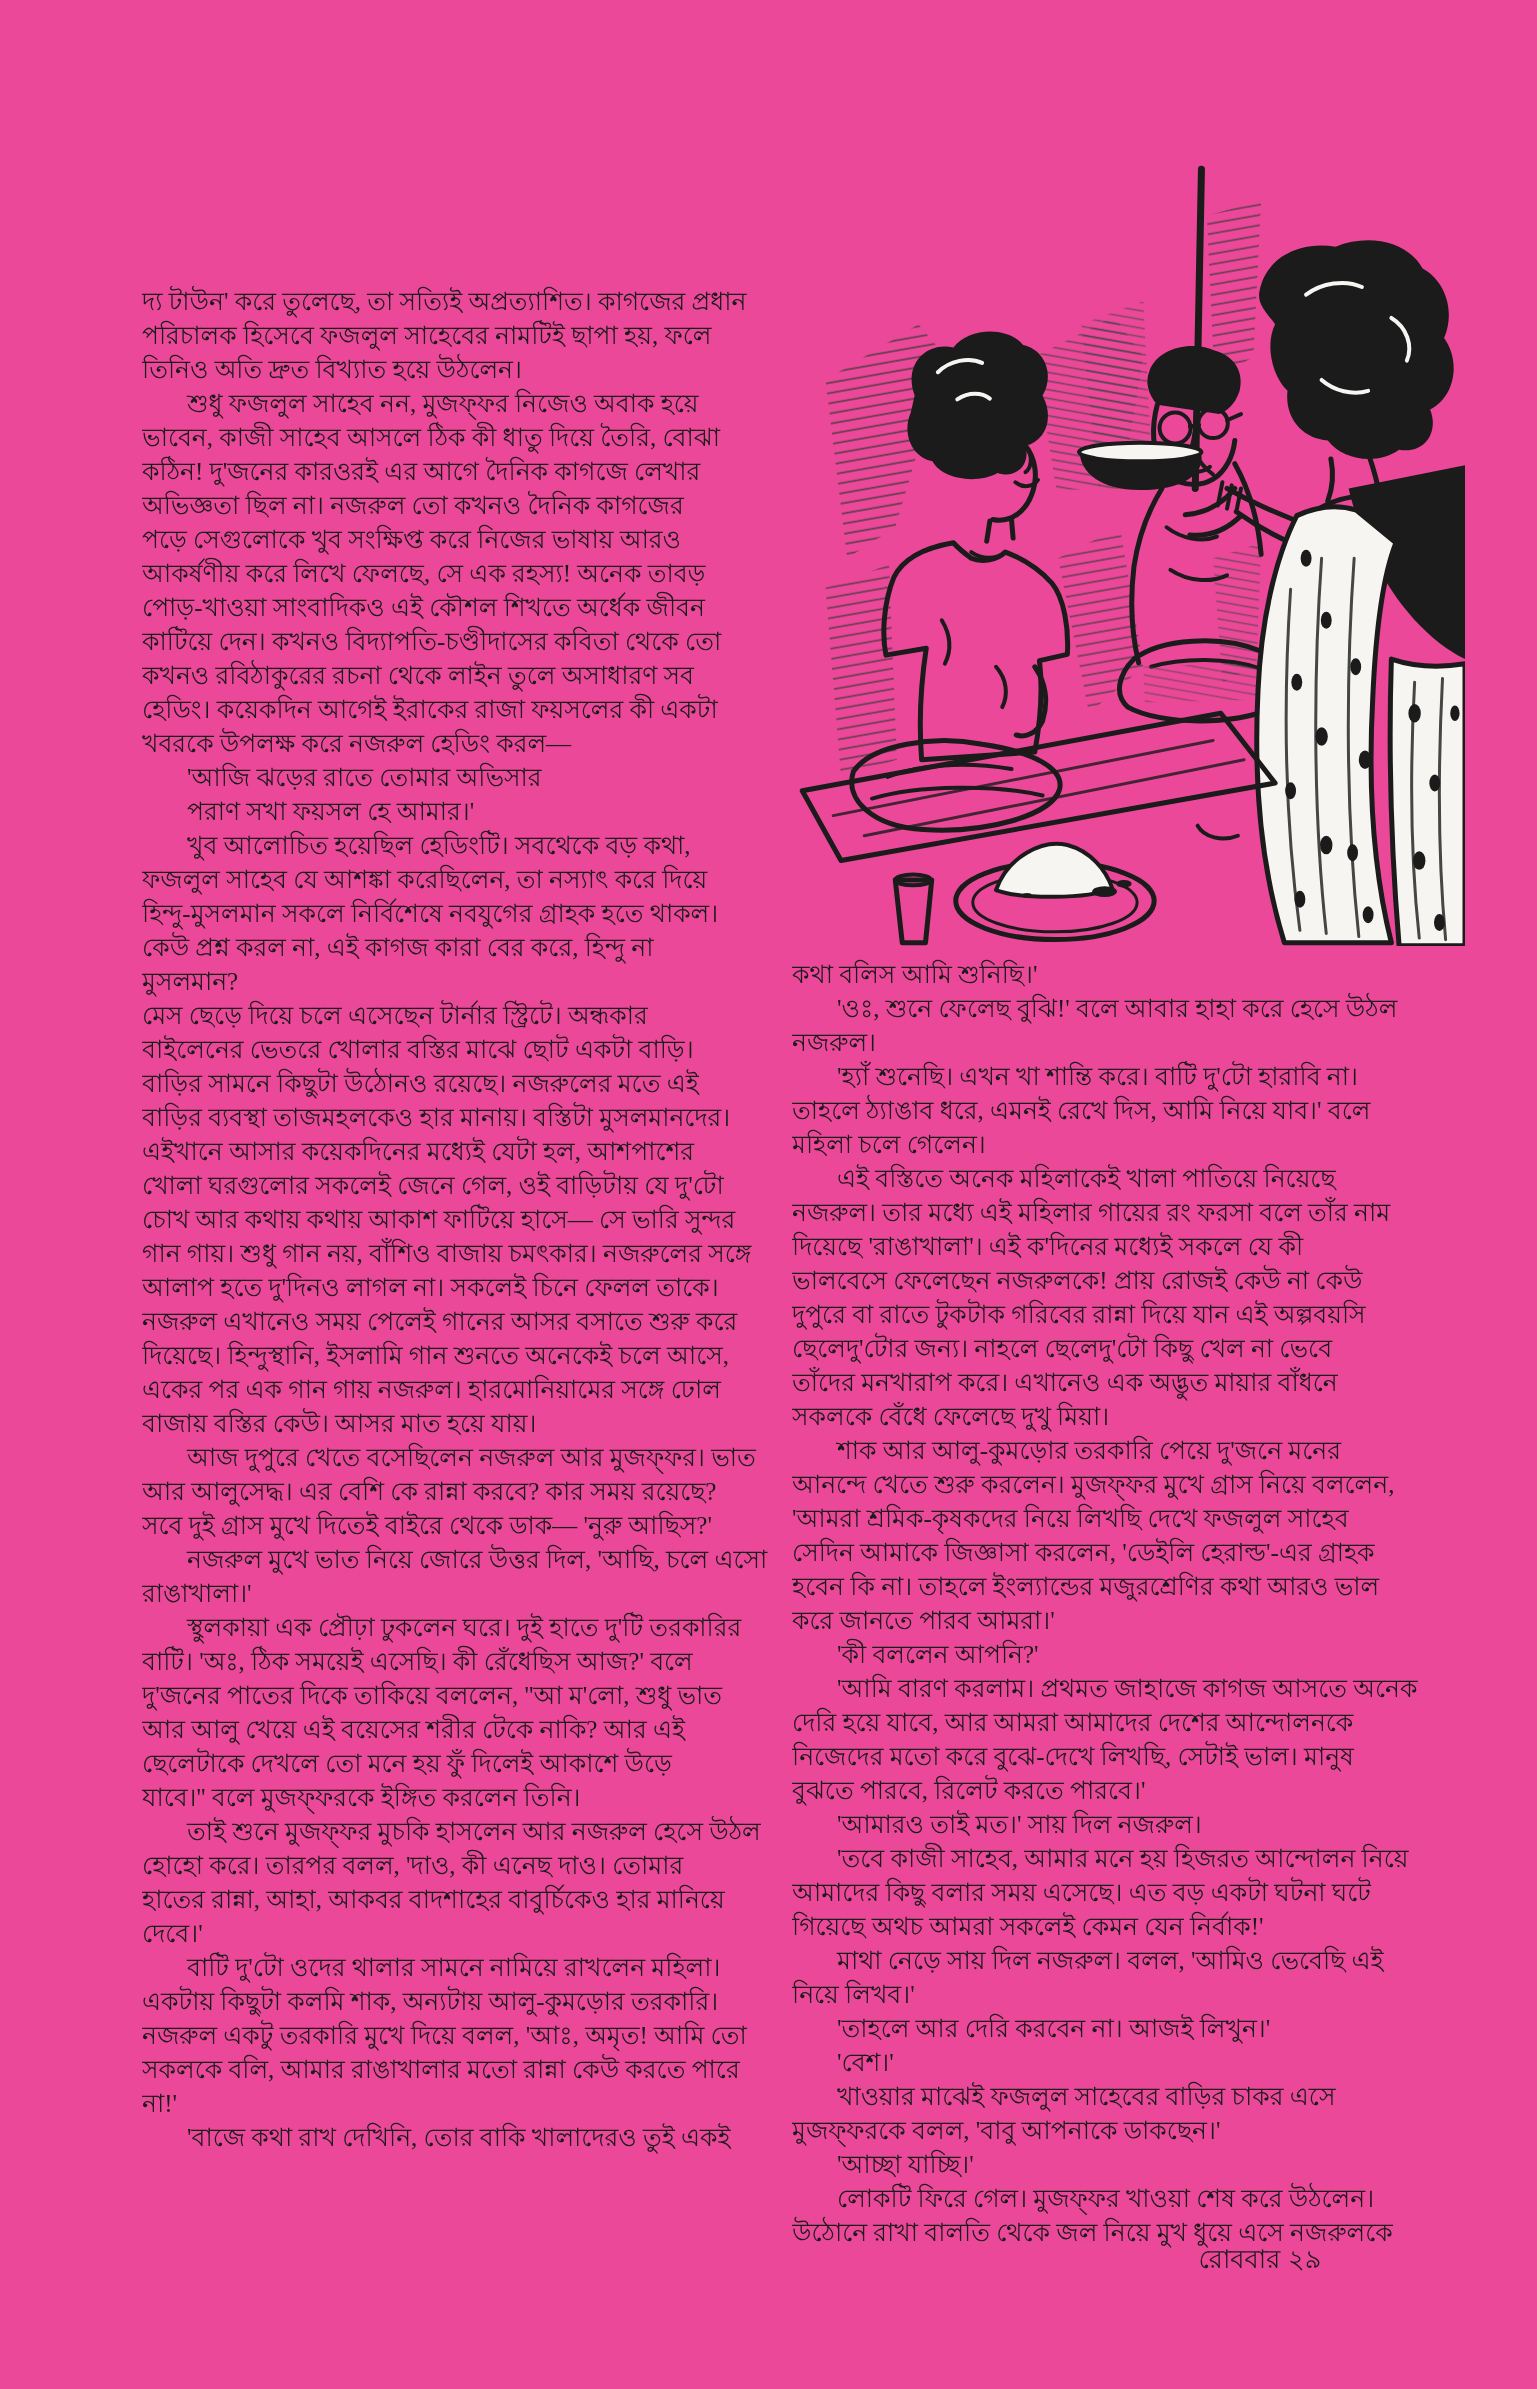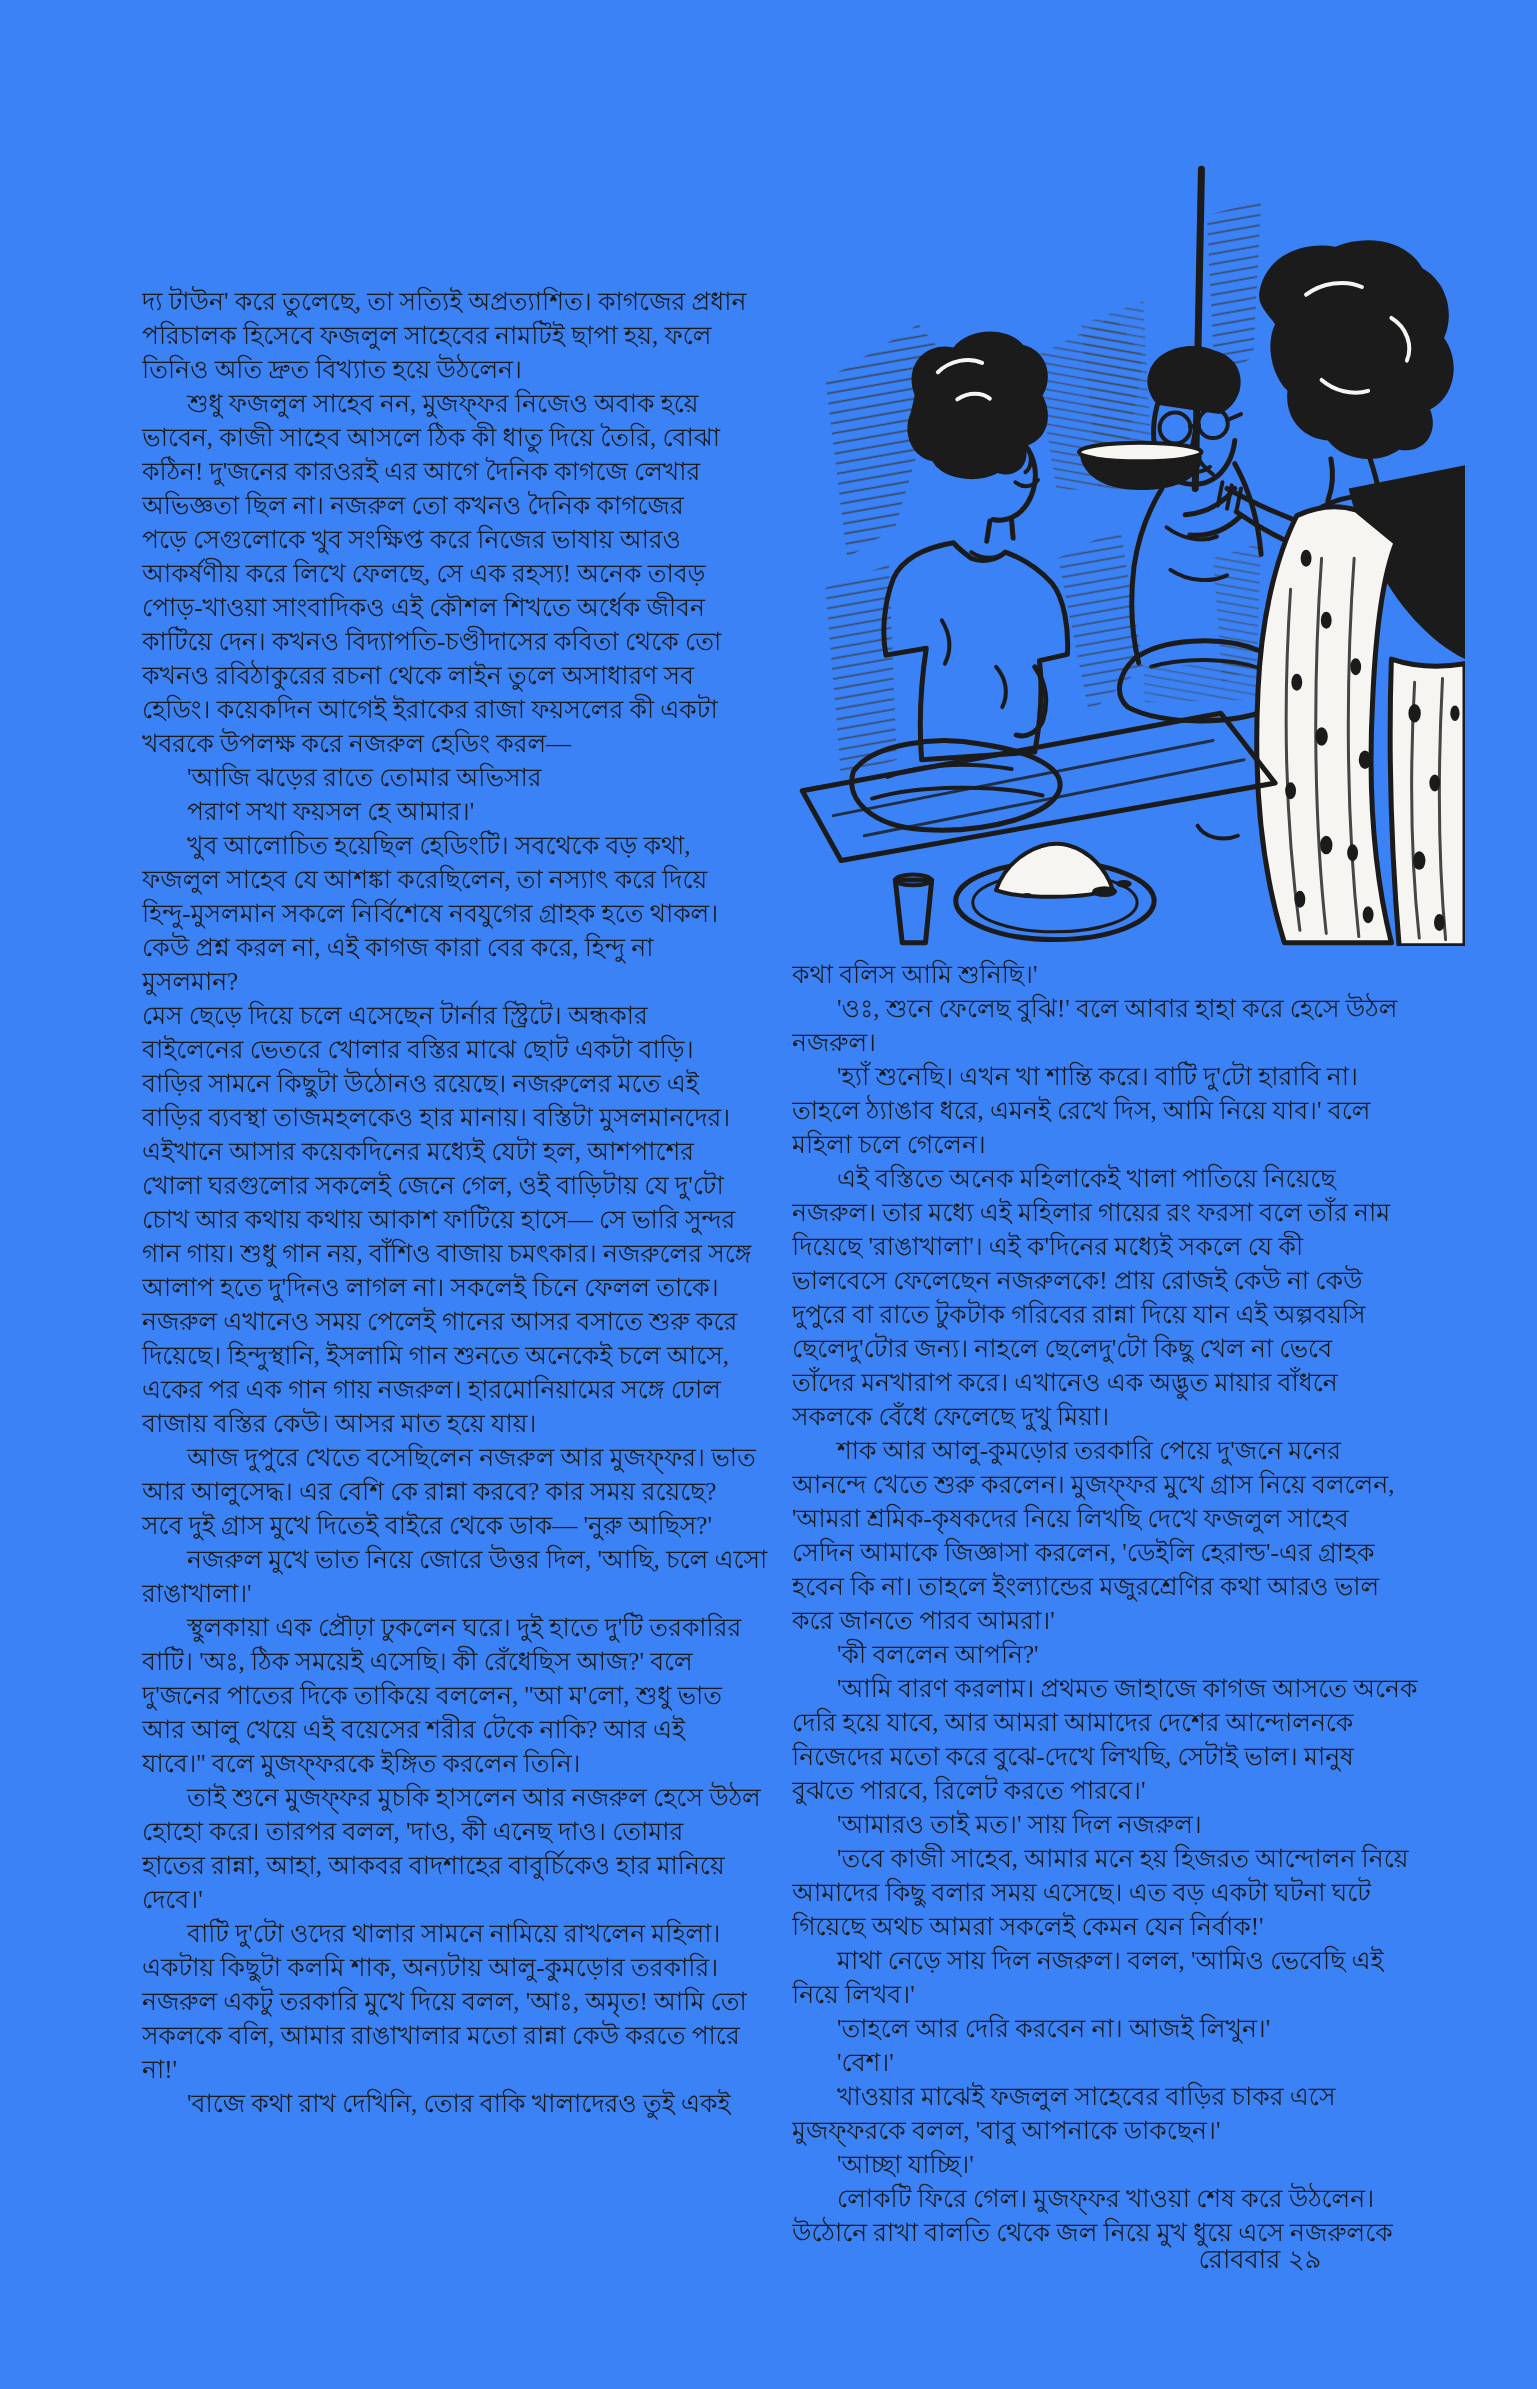--- a/index.html
+++ b/index.html
@@ -1,19 +1,19 @@
 <!DOCTYPE html>
 <html lang="bn" style="font-size:12.4px"><head>
 <meta charset="utf-8">
 <style>
   html,body{margin:0;padding:0;background:#dcdcd8;}
   .page{
     position:relative;
     width:1538px;height:2389px;
-    background:#3b82f6;
+    background:#ec4899;
     font-family:"Liberation Serif","DejaVu Serif",serif;
     color:#1b1b1b;
     overflow:hidden;
   }
   .col{position:absolute;overflow:hidden;}
   .col-left{left:142px;top:285px;width:643px;height:1969px;}
   .col-right{left:792px;top:958px;width:676px;height:1294px;}
   .line{
     height:34px;line-height:34px;
     font-size:25px;white-space:nowrap;
@@ -186,20 +186,21 @@
       <div class="line">বাজায় বস্তির কেউ। আসর মাত হয়ে যায়।</div>
       <div class="line ind">আজ দুপুরে খেতে বসেছিলেন নজরুল আর মুজফ্ফর। ভাত</div>
       <div class="line">আর আলুসেদ্ধ। এর বেশি কে রান্না করবে? কার সময় রয়েছে?</div>
       <div class="line">সবে দুই গ্রাস মুখে দিতেই বাইরে থেকে ডাক— 'নুরু আছিস?'</div>
       <div class="line ind">নজরুল মুখে ভাত নিয়ে জোরে উত্তর দিল, 'আছি, চলে এসো</div>
       <div class="line">রাঙাখালা।'</div>
       <div class="line ind">স্থুলকায়া এক প্রৌঢ়া ঢুকলেন ঘরে। দুই হাতে দু'টি তরকারির</div>
       <div class="line">বাটি। 'অঃ, ঠিক সময়েই এসেছি। কী রেঁধেছিস আজ?' বলে</div>
       <div class="line">দু'জনের পাতের দিকে তাকিয়ে বললেন, ''আ ম'লো, শুধু ভাত</div>
       <div class="line">আর আলু খেয়ে এই বয়েসের শরীর টেকে নাকি? আর এই</div>
+      <div class="line">ছেলেটাকে দেখলে তো মনে হয় ফুঁ দিলেই আকাশে উড়ে</div>
       <div class="line">যাবে।'' বলে মুজফ্ফরকে ইঙ্গিত করলেন তিনি।</div>
       <div class="line ind">তাই শুনে মুজফ্ফর মুচকি হাসলেন আর নজরুল হেসে উঠল</div>
       <div class="line">হোহো করে। তারপর বলল, 'দাও, কী এনেছ দাও। তোমার</div>
       <div class="line">হাতের রান্না, আহা, আকবর বাদশাহের বাবুর্চিকেও হার মানিয়ে</div>
       <div class="line">দেবে।'</div>
       <div class="line ind">বাটি দু'টো ওদের থালার সামনে নামিয়ে রাখলেন মহিলা।</div>
       <div class="line">একটায় কিছুটা কলমি শাক, অন্যটায় আলু-কুমড়োর তরকারি।</div>
       <div class="line">নজরুল একটু তরকারি মুখে দিয়ে বলল, 'আঃ, অমৃত! আমি তো</div>
       <div class="line">সকলকে বলি, আমার রাঙাখালার মতো রান্না কেউ করতে পারে</div>
       <div class="line">না!'</div>

